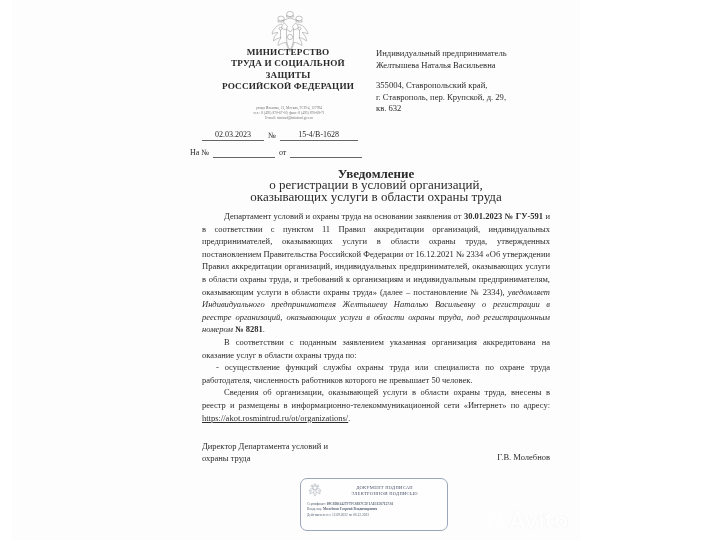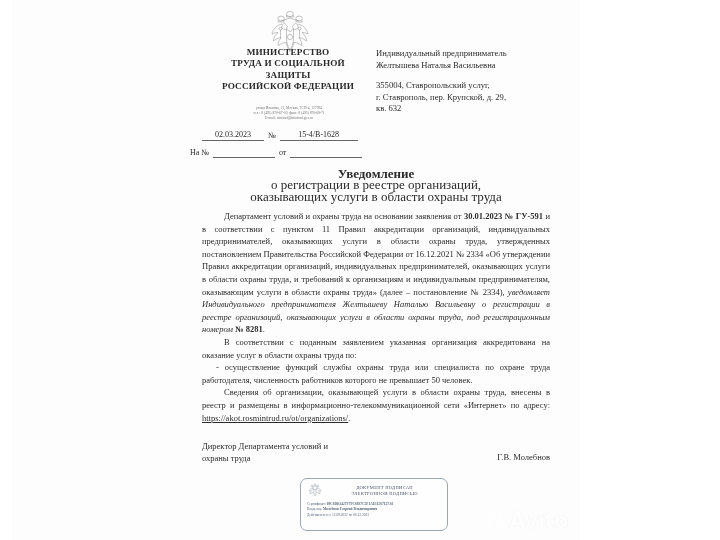--- a/index.html
+++ b/index.html
@@ -306,29 +306,29 @@
         <span class="lbl">На №</span>
         <span class="slot s1"></span>
         <span class="lbl">от</span>
         <span class="slot s2"></span>
       </div>
 
       <div class="addressee">
         <div>Индивидуальный предприниматель</div>
         <div>Желтышева Наталья Васильевна</div>
         <div class="gap"></div>
-        <div>355004, Ставропольский услуг,</div>
+        <div>355004, Ставропольский край,</div>
         <div>г. Ставрополь, пер. Крупской, д. 29,</div>
         <div>кв. 632</div>
       </div>
     </div>
 
     <div class="title-block">
       <div class="t1">Уведомление</div>
-      <div>о регистрации в реестре организаций,</div>
+      <div>о регистрации в условий организаций,</div>
       <div>оказывающих услуги в области охраны труда</div>
     </div>
 
     <div class="body">
       <p><span>Департамент условий и охраны труда на основании заявления от </span><span class="b">30.01.2023</span><span class="b"> № </span><span class="b">ГУ-591</span><span> и в соответствии с пунктом 11 Правил аккредитации организаций, индивидуальных предпринимателей, оказывающих услуги в области охраны труда, утвержденных постановлением Правительства Российской Федерации от 16.12.2021 № 2334 «Об утверждении Правил аккредитации организаций, индивидуальных предпринимателей, оказывающих услуги в области охраны труда, и требований к организациям и индивидуальным предпринимателям, оказывающим услуги в области охраны труда» (далее – постановление № 2334), </span><span class="i">уведомляет Индивидуального предпринимателя Желтышеву Наталью Васильевну </span><span class="i">о регистрации в реестре организаций, оказывающих услуги в области охраны труда, под регистрационным номером </span><span class="bi">№ 8281</span><span>.</span></p>
 
       <p>В соответствии с поданным заявлением указанная организация аккредитована на оказание услуг в области охраны труда по:</p>
 
       <p class="dash">- осуществление функций службы охраны труда или специалиста по охране труда работодателя, численность работников которого не превышает 50 человек.</p>
 

